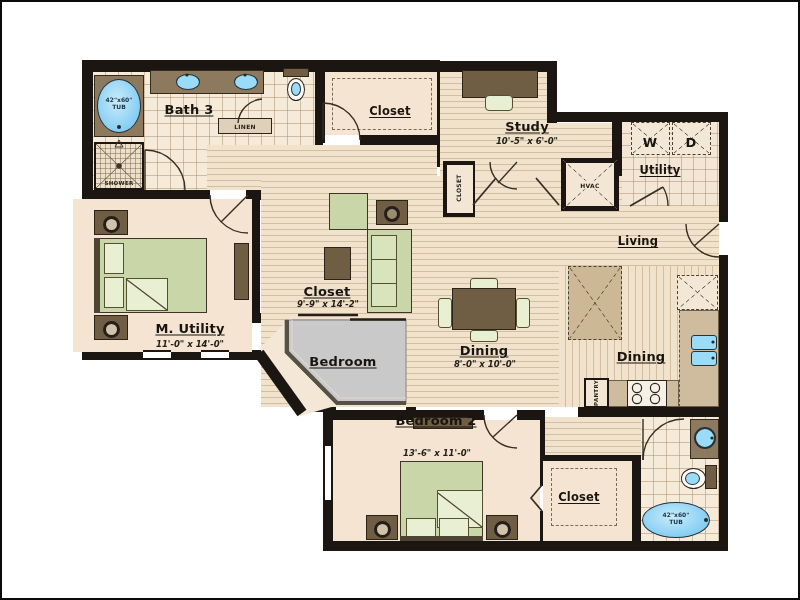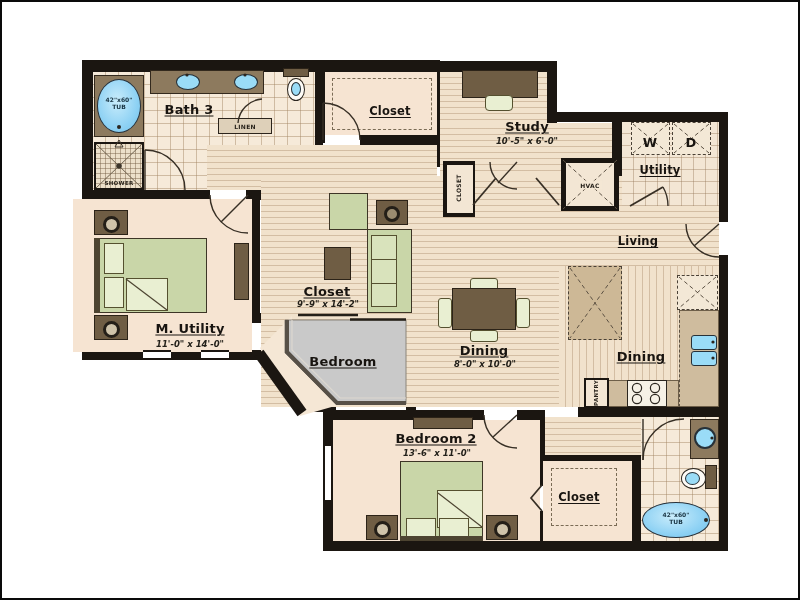--- a/index.html
+++ b/index.html
@@ -277,21 +277,21 @@
   <div class="rn sm" style="left:691px;top:142px;text-decoration:none;font-size:13px;">D</div>
   <div class="rn sm" style="left:638px;top:241px;">Living</div>
   <div class="rn" style="left:190px;top:328px;">M. Utility</div>
   <div class="dim" style="left:190px;top:344px;">11'-0" x 14'-0"</div>
   <div class="rn" style="left:327px;top:291px;">Closet</div>
   <div class="dim" style="left:328px;top:304px;">9'-9" x 14'-2"</div>
   <div class="rn" style="left:343px;top:361px;">Bedroom</div>
   <div class="rn" style="left:484px;top:350px;">Dining</div>
   <div class="dim" style="left:485px;top:364px;">8'-0" x 10'-0"</div>
   <div class="rn" style="left:641px;top:356px;">Dining</div>
-  <div class="rn" style="left:436px;top:438px;">Bedroom 2</div>
+  <div class="rn" style="left:436px;top:420px;">Bedroom 2</div>
   <div class="dim" style="left:437px;top:453px;">13'-6" x 11'-0"</div>
   <div class="rn sm" style="left:579px;top:497px;">Closet</div>
   <div class="tiny" style="left:245px;top:126px;">LINEN</div>
   <div class="tiny" style="left:119px;top:183px;font-size:5.5px;">SHOWER</div>
   <div class="tiny" style="left:590px;top:185px;background:rgba(243,230,212,.85);padding:1px 2px;">HVAC</div>
   <div class="tiny vert" style="left:458px;top:188px;">CLOSET</div>
   <div class="tiny vert" style="left:596px;top:393px;font-size:5.5px;">PANTRY</div>
   <div class="tublbl" style="left:119px;top:96px;">
     <span>42"x60"</span><br>
     <span>TUB</span>

